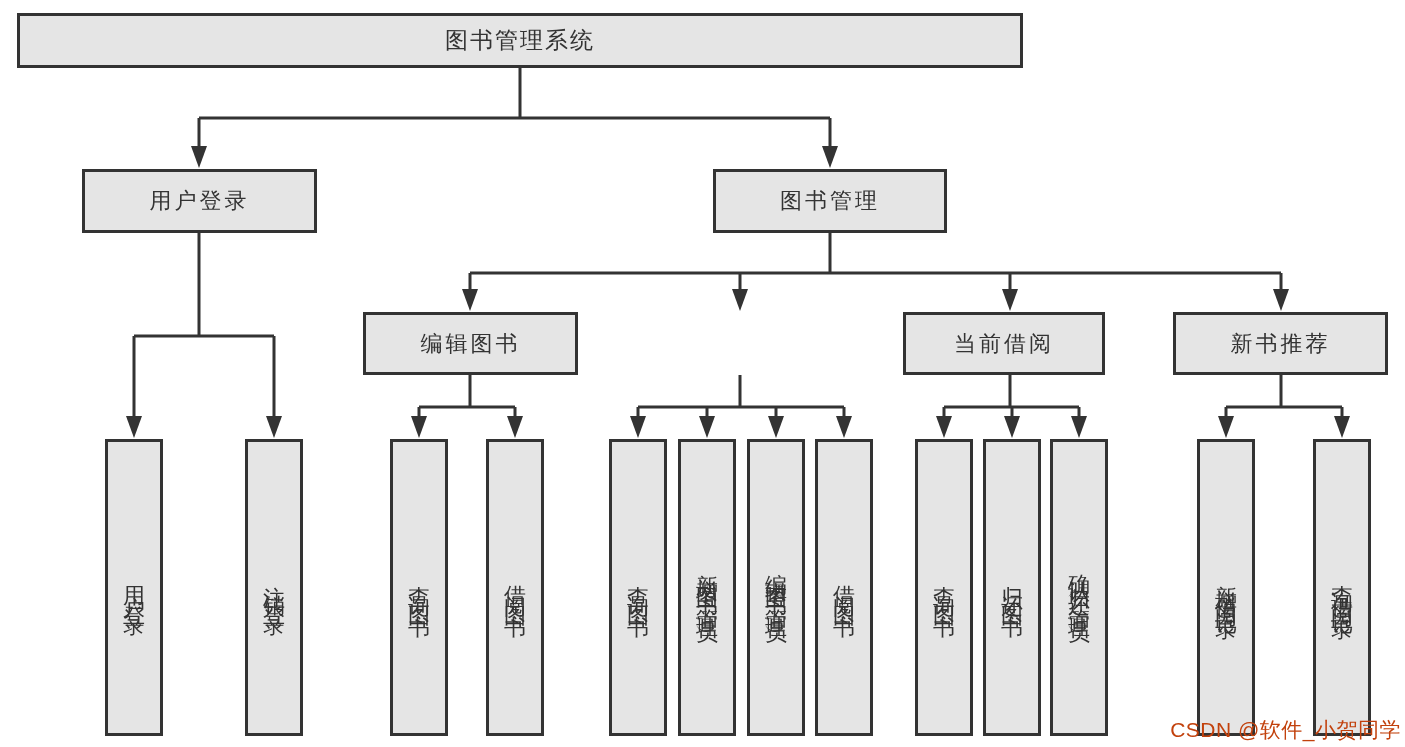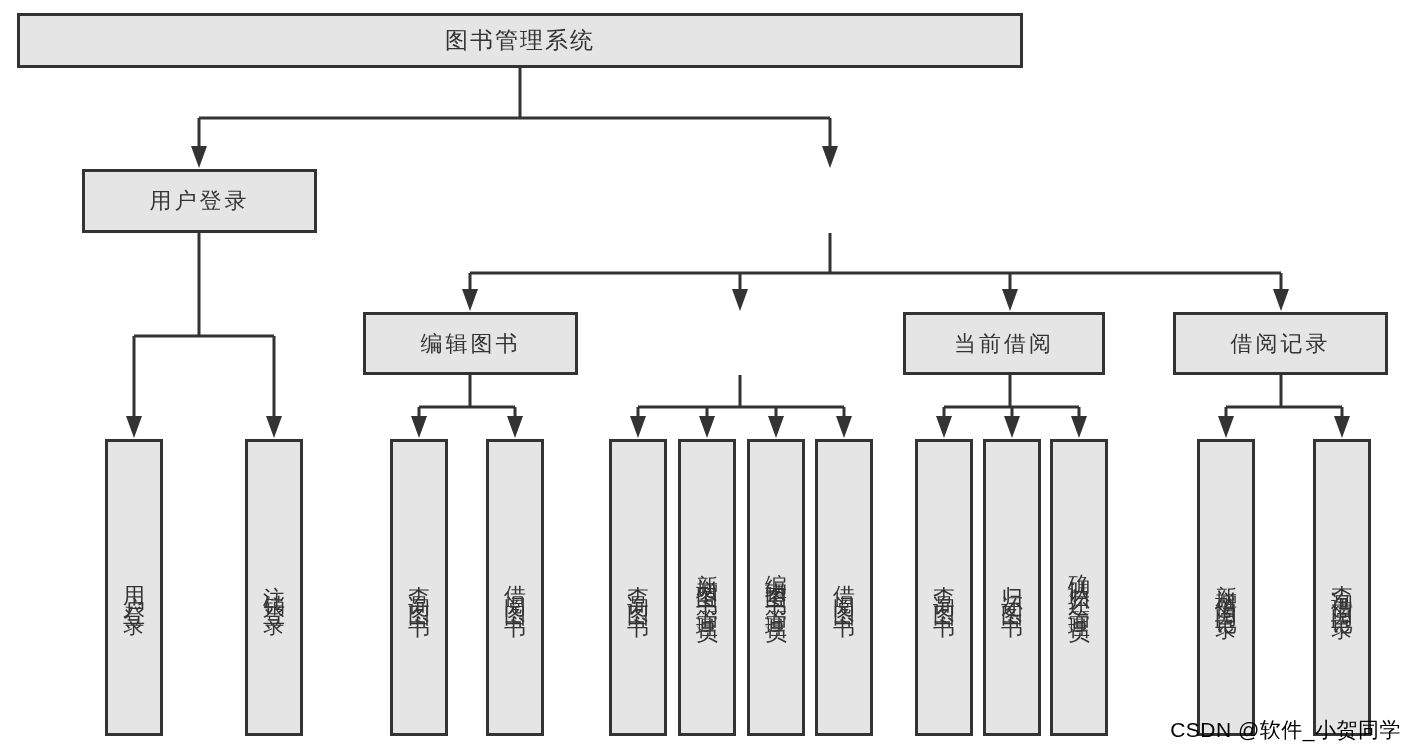--- a/index.html
+++ b/index.html
@@ -15,21 +15,21 @@
   }
   .node.root{font-size:23px;letter-spacing:2px;}
   .node.v{
     top:439px;width:58px;height:297px;
     writing-mode:vertical-rl;letter-spacing:10px;white-space:normal;
     padding:4px 0;
   }
   .node.v.long{letter-spacing:7px;}
   .watermark{
     position:absolute;top:716px;right:4px;z-index:5;
-    font-size:21px;letter-spacing:0.5px;color:#000000;
+    font-size:21px;letter-spacing:0.5px;color:#c2410c;
     font-family:"Liberation Sans","DejaVu Sans",sans-serif;
   }
 </style>
 </head>
 <body>
 
 <div class="stage">
 
   <svg class="wires" viewBox="0 0 1405 747" xmlns="http://www.w3.org/2000/svg">
     <g stroke="#333333" stroke-width="3" fill="none">
@@ -60,24 +60,25 @@
       <polygon points="1004,416 1020,416 1012,438"></polygon>
       <polygon points="1071,416 1087,416 1079,438"></polygon>
       <polygon points="1218,416 1234,416 1226,438"></polygon>
       <polygon points="1334,416 1350,416 1342,438"></polygon>
     </g>
   </svg>
 
   <div class="node root" style="left:17px;top:13px;width:1006px;height:55px">图书管理系统</div>
 
   <div class="node" style="left:82px;top:169px;width:235px;height:64px">用户登录</div>
+  <div class="node" style="left:713px;top:169px;width:234px;height:64px">图书管理</div>
 
   <div class="node" style="left:363px;top:312px;width:215px;height:63px">编辑图书</div>
   <div class="node" style="left:903px;top:312px;width:202px;height:63px">当前借阅</div>
-  <div class="node" style="left:1173px;top:312px;width:215px;height:63px">借阅记录</div>
+  <div class="node" style="left:1173px;top:312px;width:215px;height:63px">新书推荐</div>
 
   <div class="node v" style="left:105px">用户登录</div>
   <div class="node v" style="left:245px">注销登录</div>
 
   <div class="node v" style="left:390px">查询图书</div>
   <div class="node v" style="left:486px">借阅图书</div>
 
   <div class="node v" style="left:609px">查询图书</div>
   <div class="node v long" style="left:678px">新增图书（管理员）</div>
   <div class="node v long" style="left:747px">编辑图书（管理员）</div>

